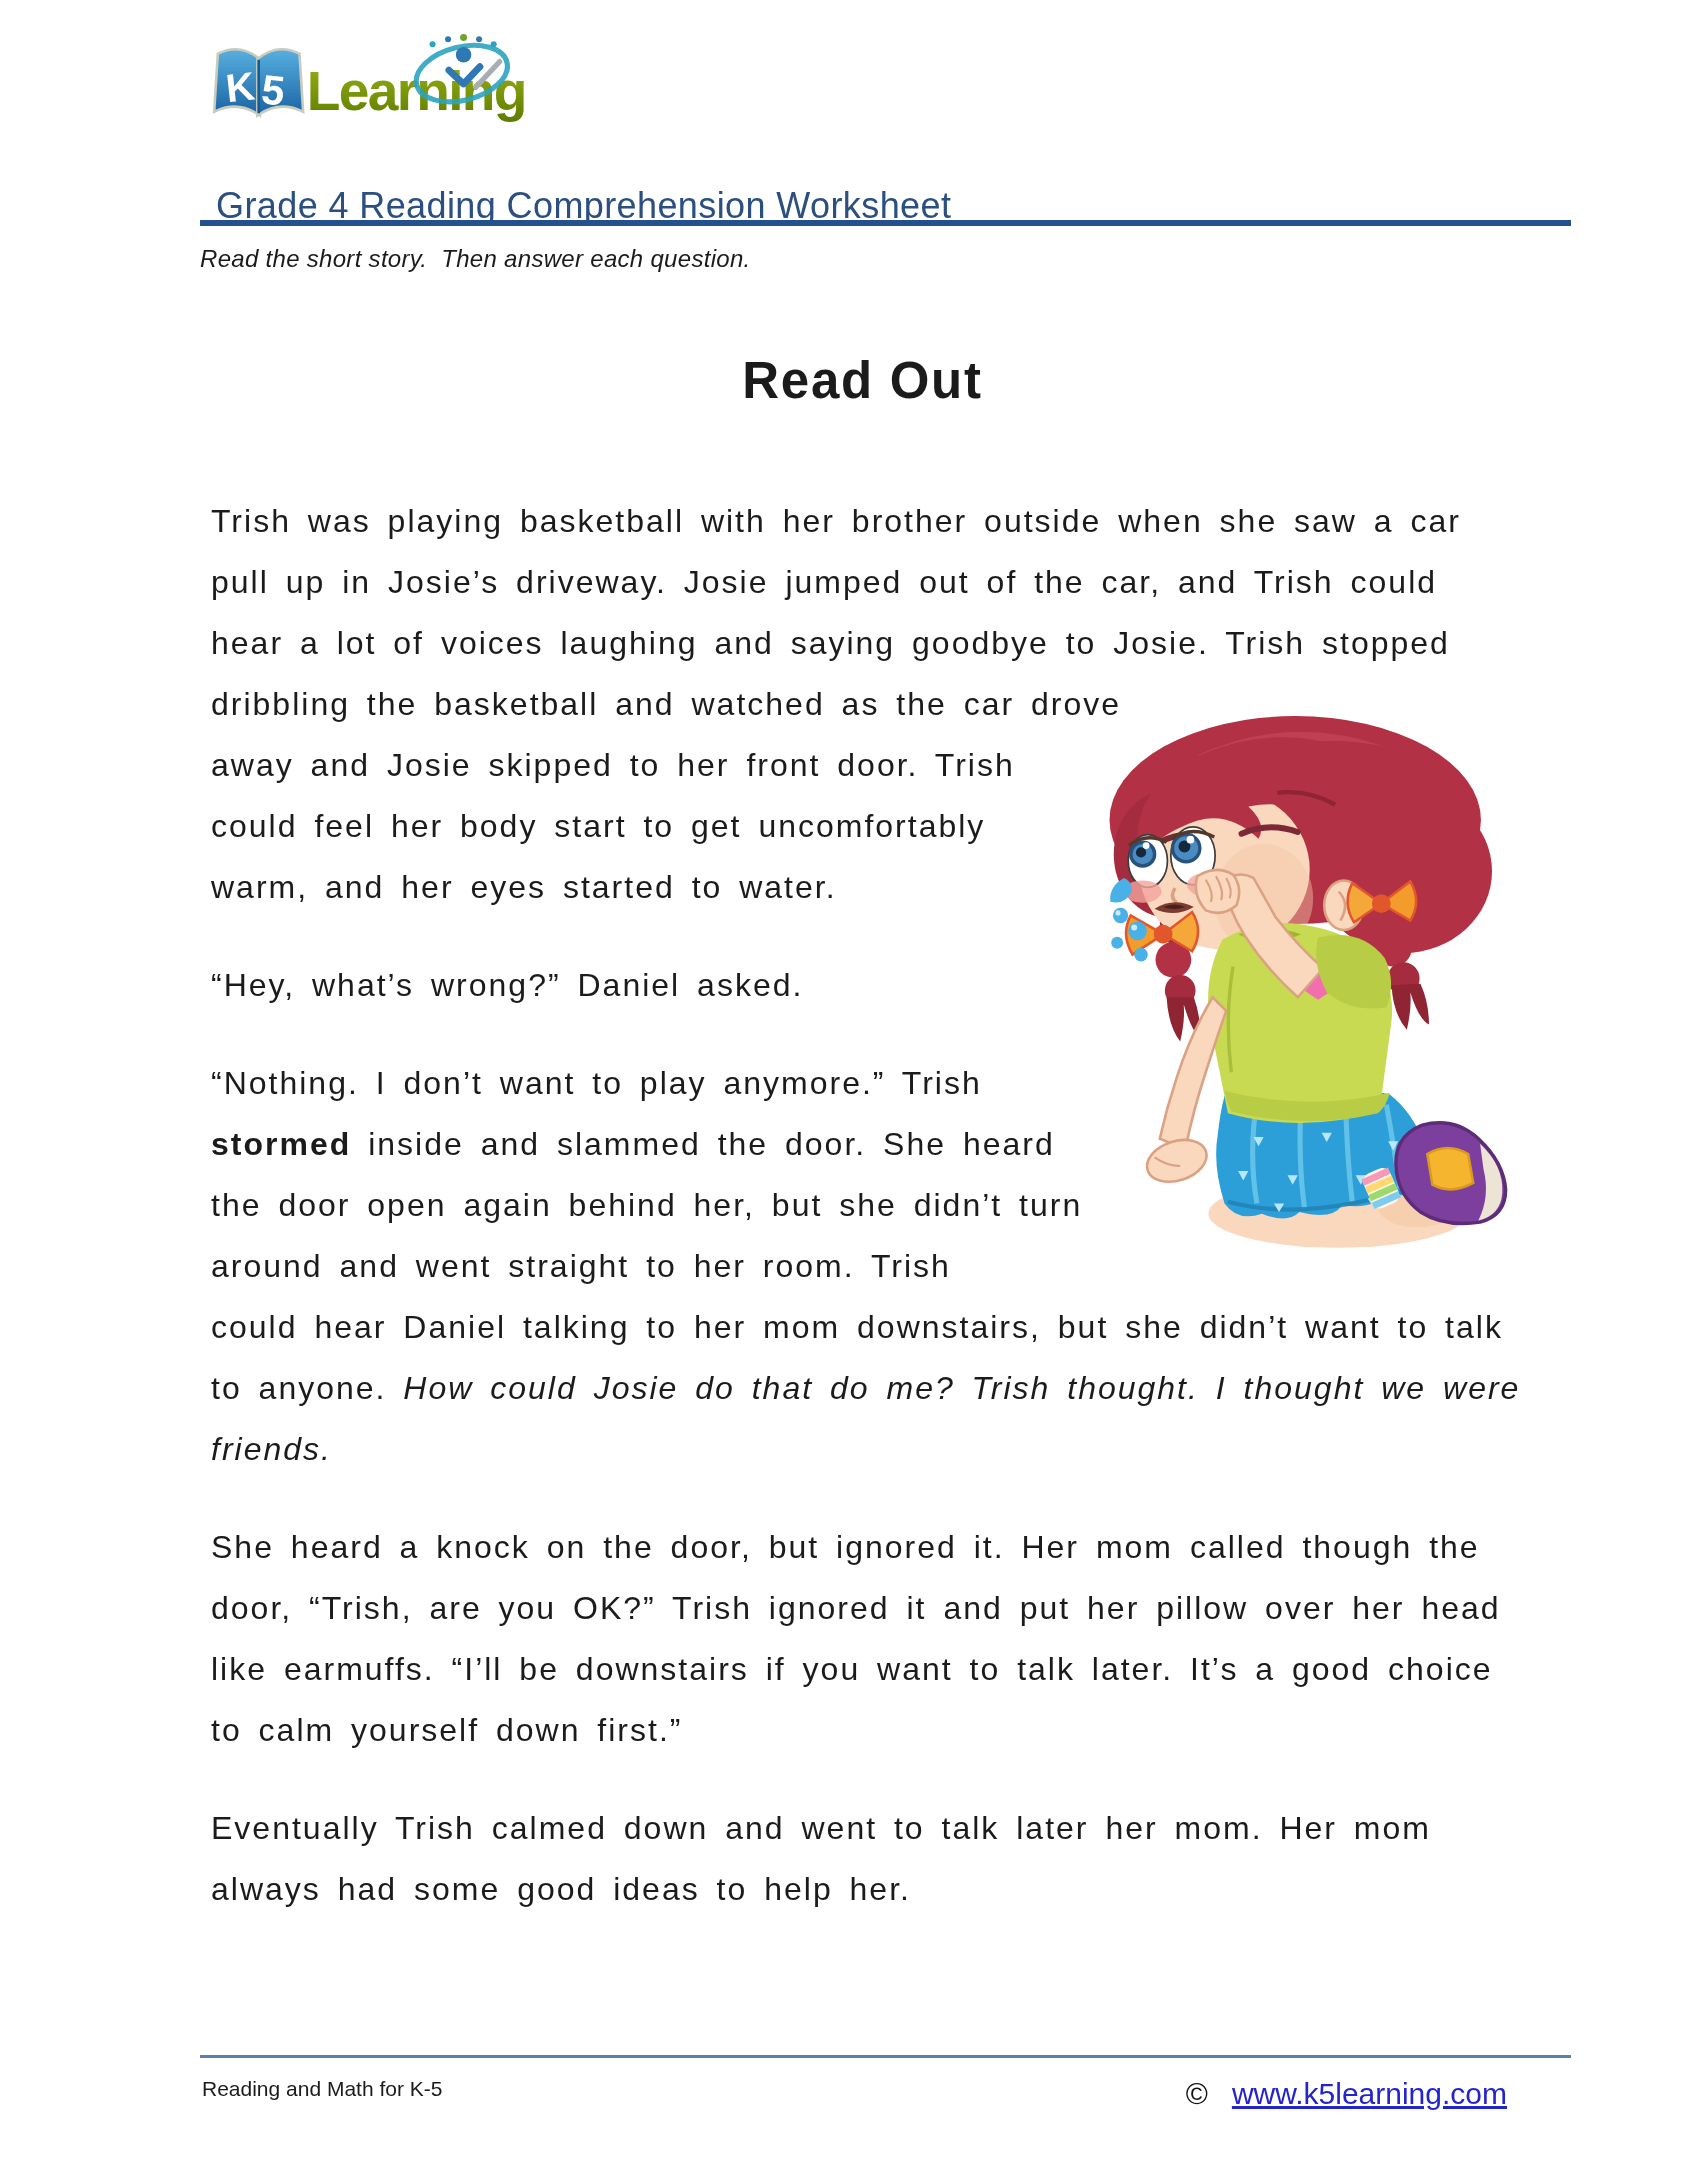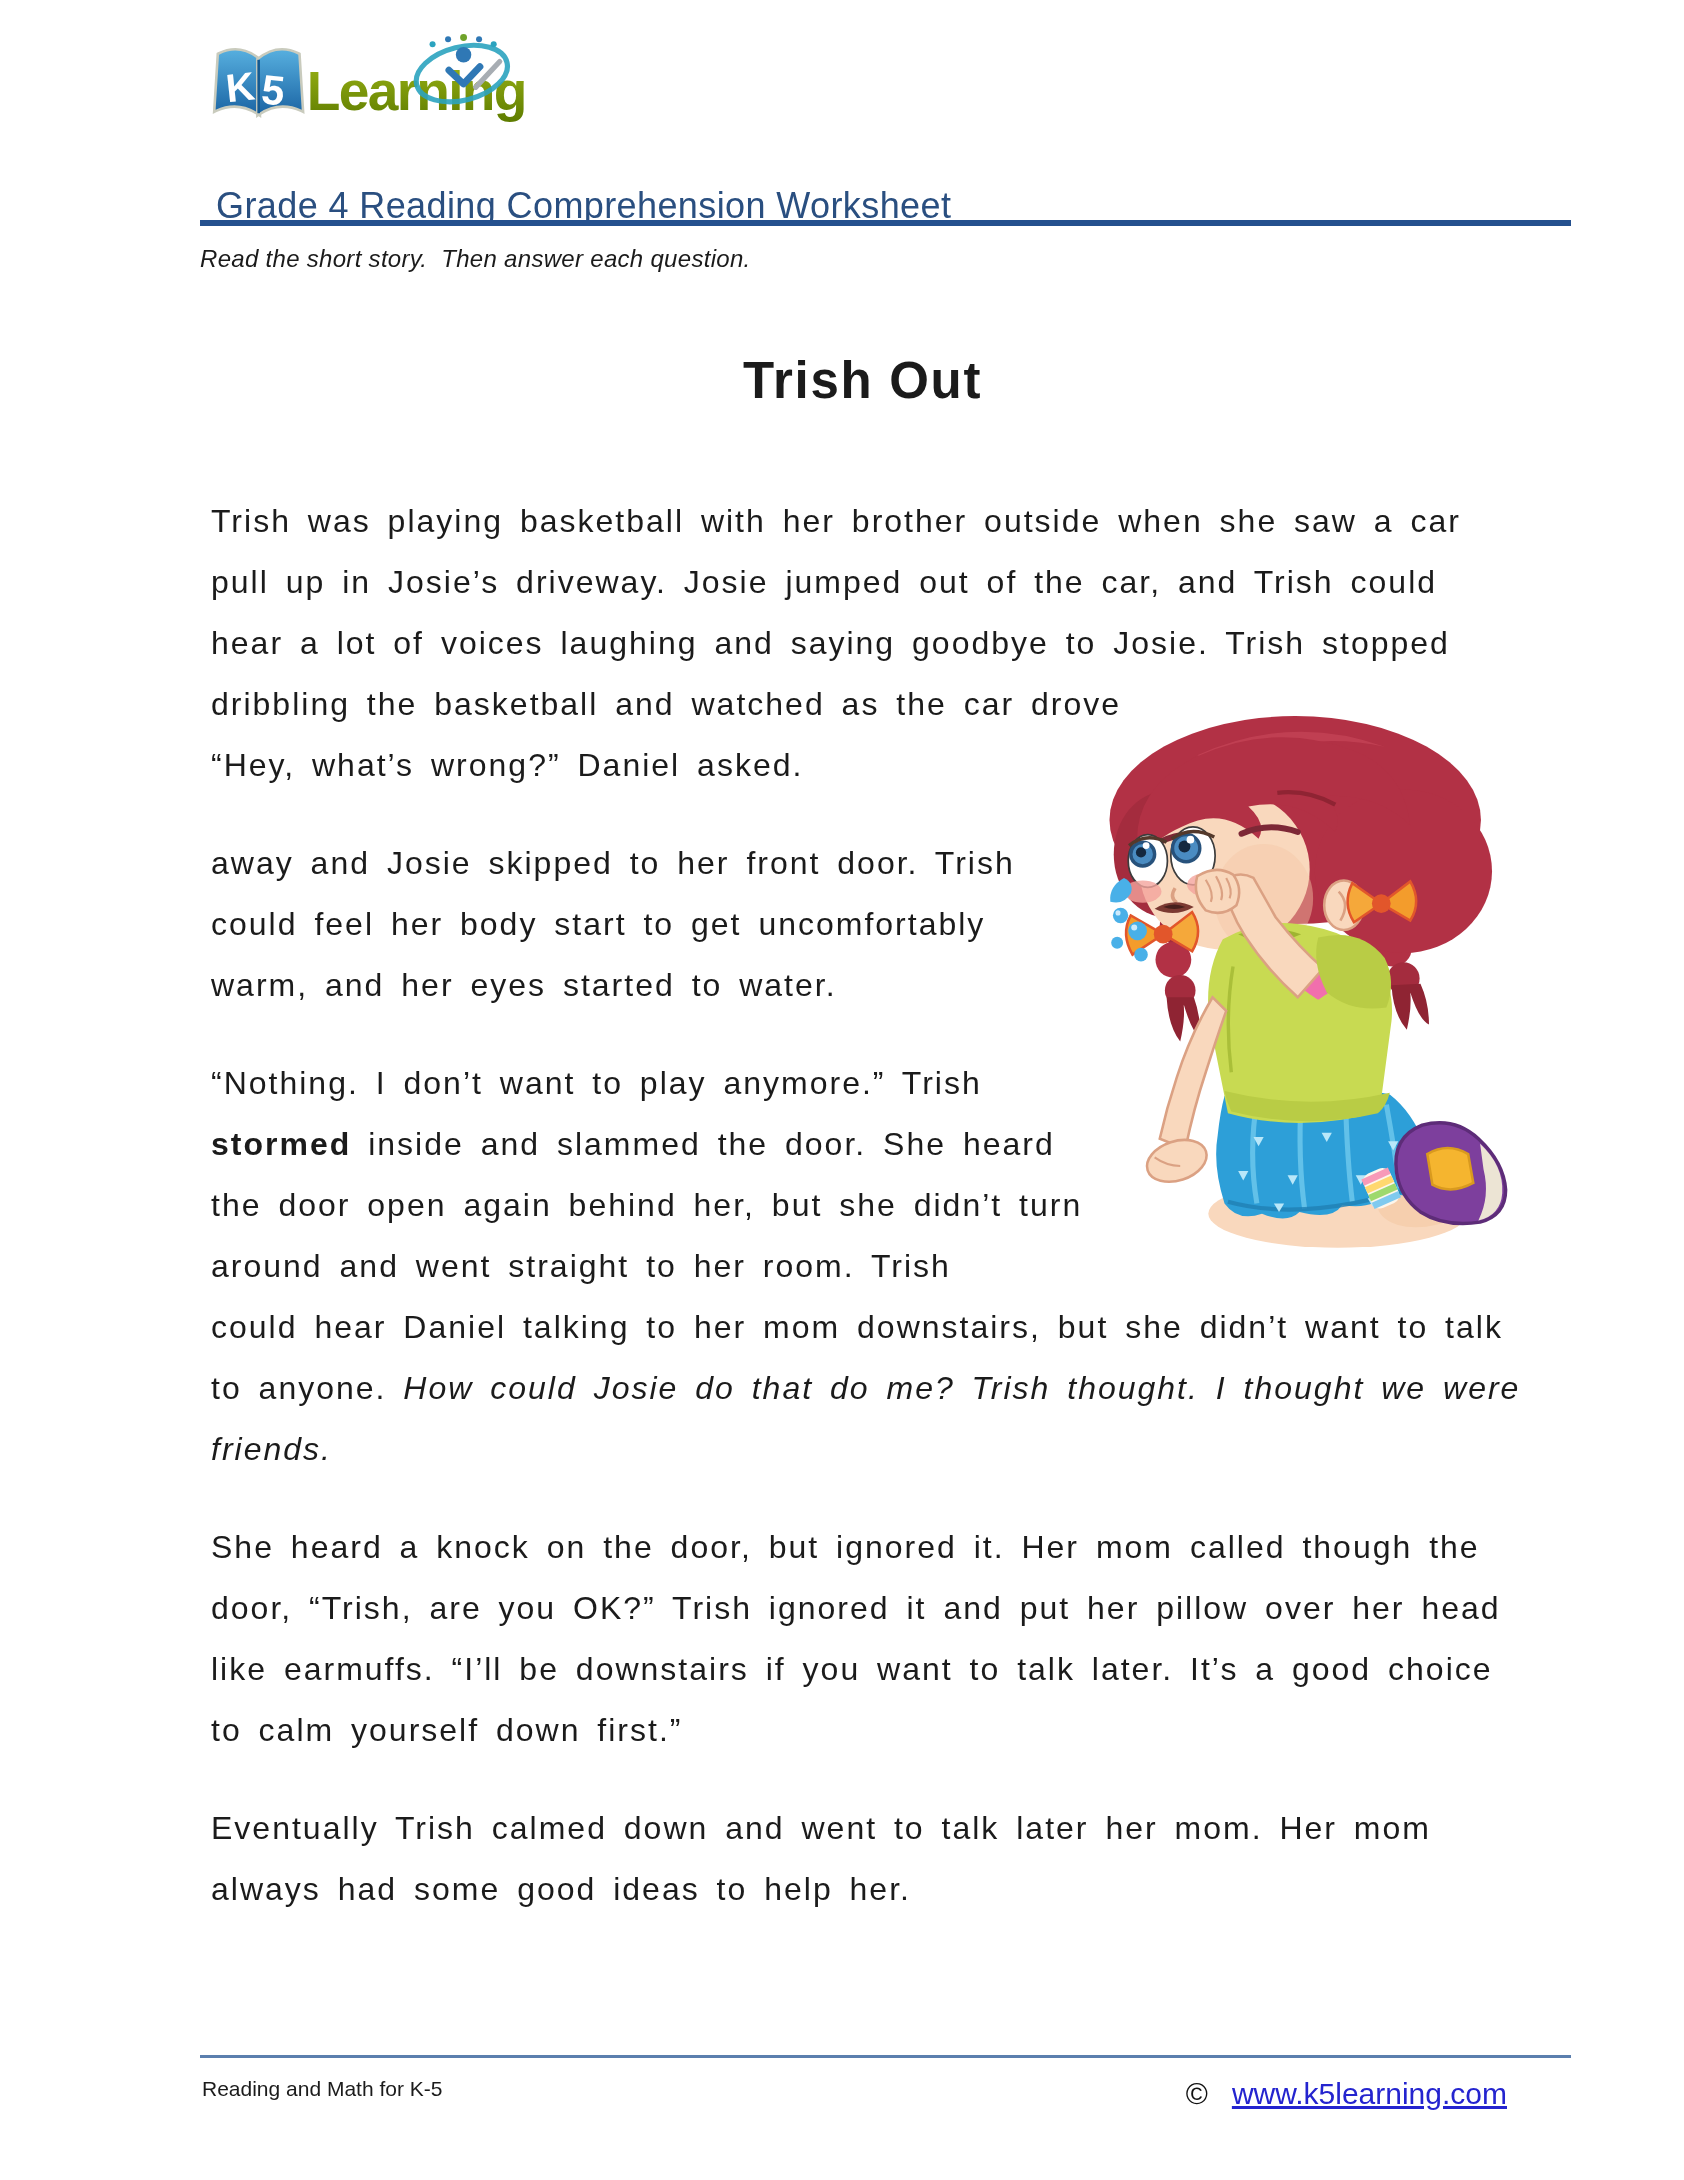--- a/index.html
+++ b/index.html
@@ -68,25 +68,25 @@
         <circle cx="333" cy="12" r="3.5" fill="#2ba3bf"></circle>
       </g>
     </svg>
   </div>
 
   <h1 class="ws-title">Grade 4 Reading Comprehension Worksheet</h1>
   <div class="head-rule"></div>
   <p class="instruction">Read the short story.  Then answer each question.</p>
 
   <div class="story-wrap">
-    <div class="story-title">Trish Out</div>
+    <div class="story-title">Read Out</div>
     <div id="story">
         <p class="sp nogap"><span>Trish was playing basketball with her brother outside when she saw a car pull up in Josie’s driveway. Josie jumped out of the car, and Trish could hear a lot of voices laughing and saying goodbye to Josie. Trish stopped dribbling the basketball and watched as the car drove</span></p>
+        <p class="sp narrow"><span>away and Josie skipped to her front door. Trish could feel her body start to get uncomfortably warm, and her eyes started to water.</span></p>
         <p class="sp narrow"><span>“Hey, what’s wrong?” Daniel asked.</span></p>
-        <p class="sp narrow"><span>away and Josie skipped to her front door. Trish could feel her body start to get uncomfortably warm, and her eyes started to water.</span></p>
         <p class="sp narrow nogap"><span>“Nothing. I don’t want to play anymore.” Trish </span><span class="b">stormed</span><span> inside and slammed the door. She heard the door open again behind her, but she didn’t turn around and went straight to her room. Trish</span></p>
         <p class="sp"><span>could hear Daniel talking to her mom downstairs, but she didn’t want to talk to anyone. </span><span class="i">How could Josie do that do me? Trish thought. I thought we were friends.</span></p>
         <p class="sp"><span>She heard a knock on the door, but ignored it. Her mom called though the door, “Trish, are you OK?” Trish ignored it and put her pillow over her head like earmuffs. “I’ll be downstairs if you want to talk later. It’s a good choice to calm yourself down first.”</span></p>
         <p class="sp"><span>Eventually Trish calmed down and went to talk later her mom. Her mom always had some good ideas to help her.</span></p>
       </div>
   </div>
 
   <svg class="girl" viewBox="0 0 500 635" aria-label="crying girl illustration">
 
     <g>

